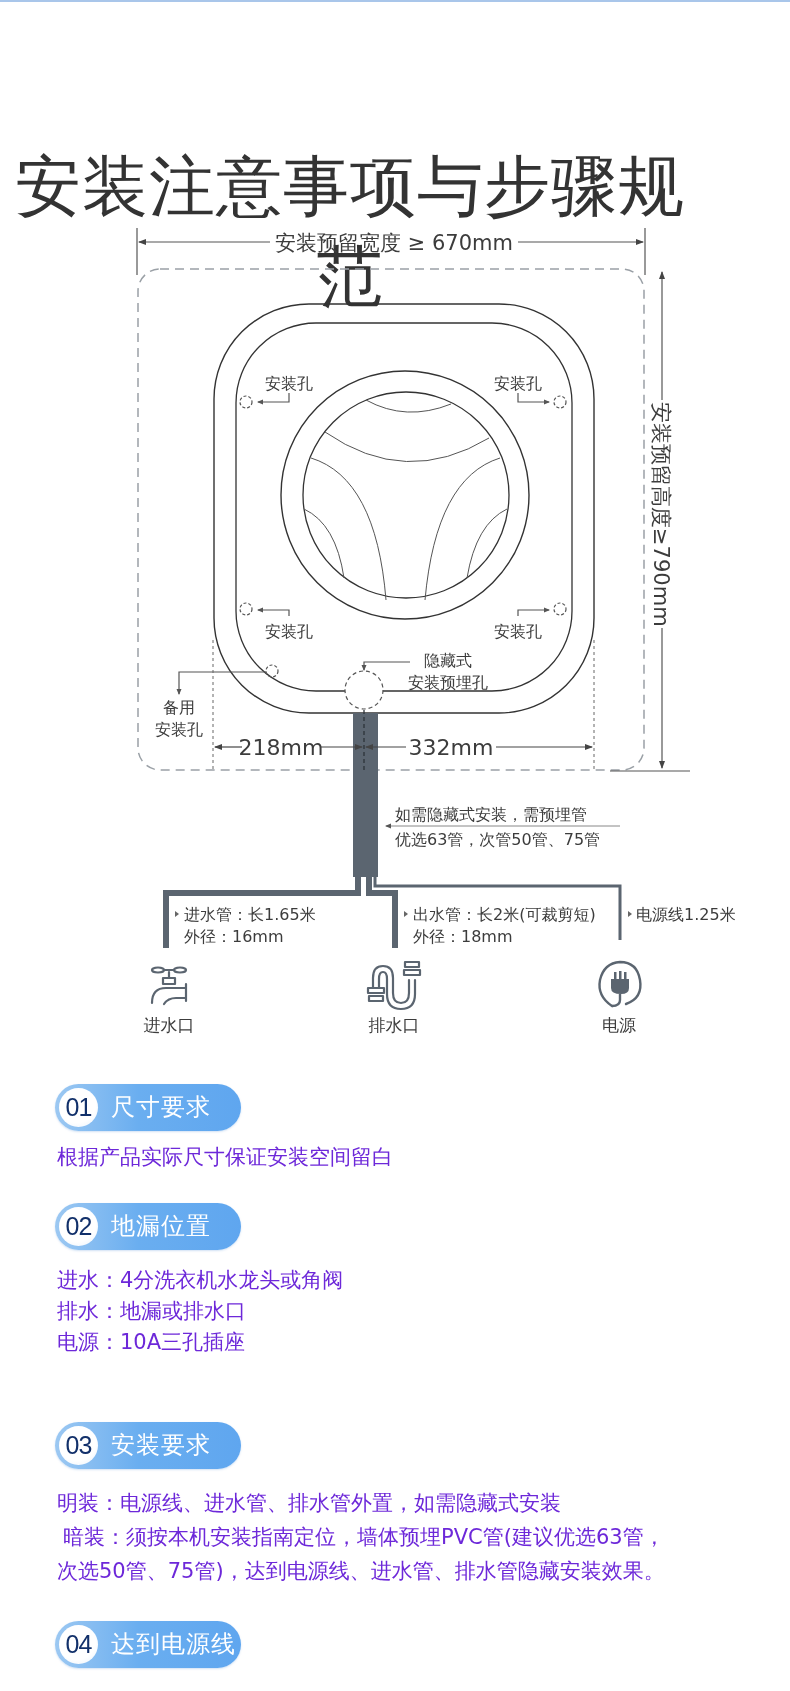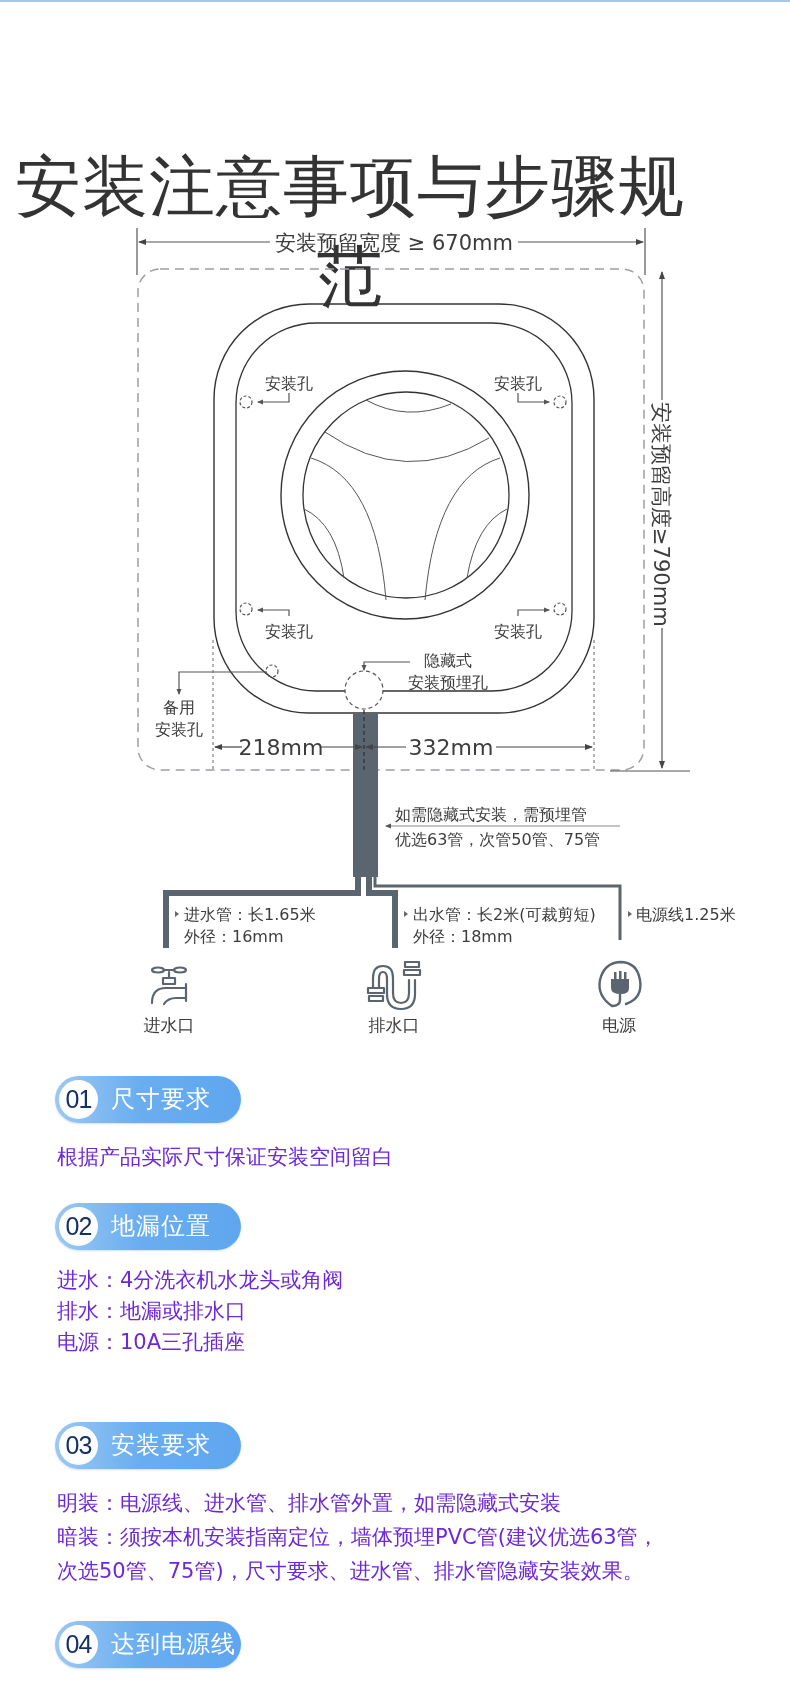--- a/index.html
+++ b/index.html
@@ -173,21 +173,21 @@
     <rect x="614" y="972" width="2.5" height="7" fill="#5b6570"></rect>
     <rect x="619" y="971" width="2.5" height="8" fill="#5b6570"></rect>
     <rect x="624" y="972" width="2.5" height="7" fill="#5b6570"></rect>
     <path d="M611,979 L629,979 L629,988 Q629,994 621,994 Q611,994 611,988 Z" fill="#5b6570"></path>
     <path d="M620,994 L620,1000 Q620,1006 612,1006" fill="none" stroke="#5b6570" stroke-width="2.4"></path>
   </g>
   <text x="619" y="1031" font-size="17" text-anchor="middle">电源</text>
 </svg>
 
 <div class="section" style="top:1076px;">
-  <div class="badge" style="top:0;">
+  <div class="badge" style="top:8px;">
     <div class="badge-num">01</div>
     <div class="badge-label">尺寸要求</div>
   </div>
   <div class="sec-text" style="top:66px;">
     <div>根据产品实际尺寸保证安装空间留白</div>
   </div>
 </div>
 
 <div class="section" style="top:1203px;">
   <div class="badge" style="top:0;">
@@ -202,21 +202,21 @@
 </div>
 
 <div class="section" style="top:1422px;">
   <div class="badge" style="top:0;">
     <div class="badge-num">03</div>
     <div class="badge-label">安装要求</div>
   </div>
   <div class="sec-text" style="top:64px; line-height:34px;">
     <div style="height:34px;">明装：电源线、进水管、排水管外置，如需隐藏式安装</div>
     <div style="height:34px;text-align:right;">暗装：须按本机安装指南定位，墙体预埋PVC管(建议优选63管，</div>
-    <div style="height:34px;">次选50管、75管)，尺寸要求、进水管、排水管隐藏安装效果。</div>
+    <div style="height:34px;">次选50管、75管)，达到电源线、进水管、排水管隐藏安装效果。</div>
   </div>
 </div>
 
 <div class="section" style="top:1621px;">
   <div class="badge" style="top:0;">
     <div class="badge-num">04</div>
     <div class="badge-label">达到电源线</div>
   </div>
 </div>
 

